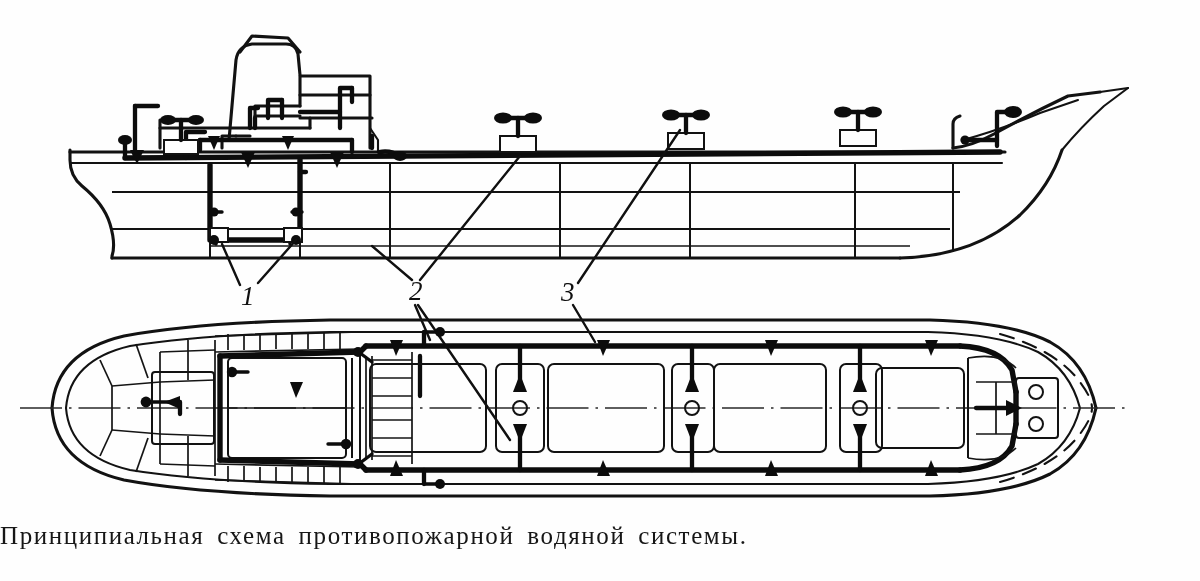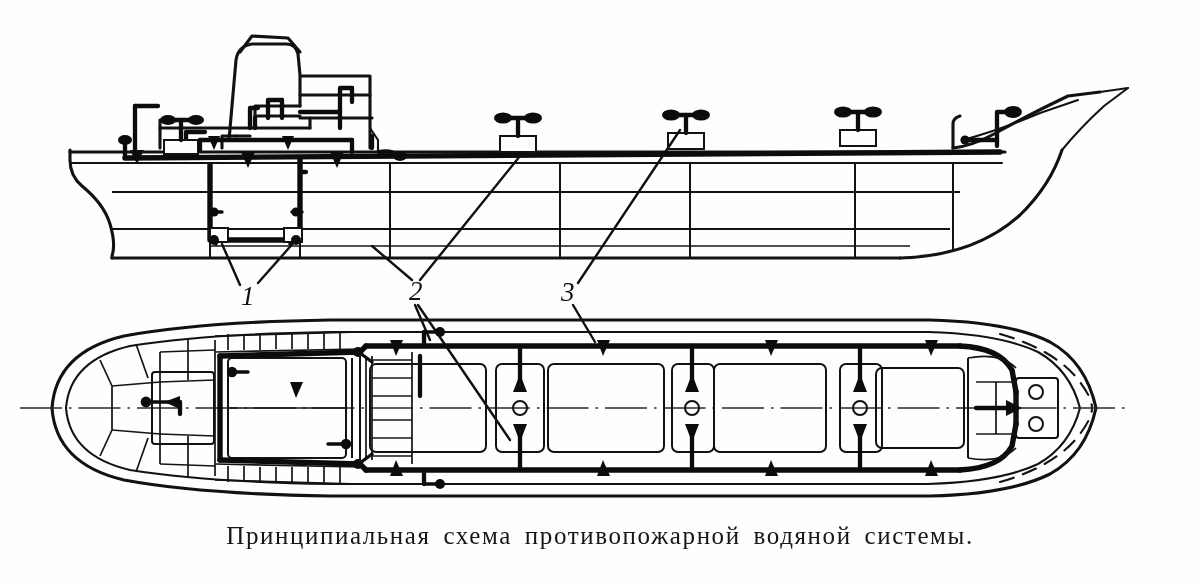--- a/index.html
+++ b/index.html
@@ -26,21 +26,21 @@
     top: 0;
     width: 1200px;
     height: 581px;
     display: block;
   }
   .caption {
     position: absolute;
     left: 0;
     top: 522px;
     width: 1200px;
-    text-align: center;
+    text-align: left;
     font-family: "Liberation Serif", serif;
     font-size: 25px;
     color: #161616;
     letter-spacing: 1.6px;
     word-spacing: 5px;
     white-space: nowrap;
   }
   
   .hull      { fill: none; stroke: #121212; stroke-width: 3.1; stroke-linecap: round; stroke-linejoin: round; }
   .hull-thin { fill: none; stroke: #121212; stroke-width: 2.1; stroke-linecap: round; stroke-linejoin: round; }

